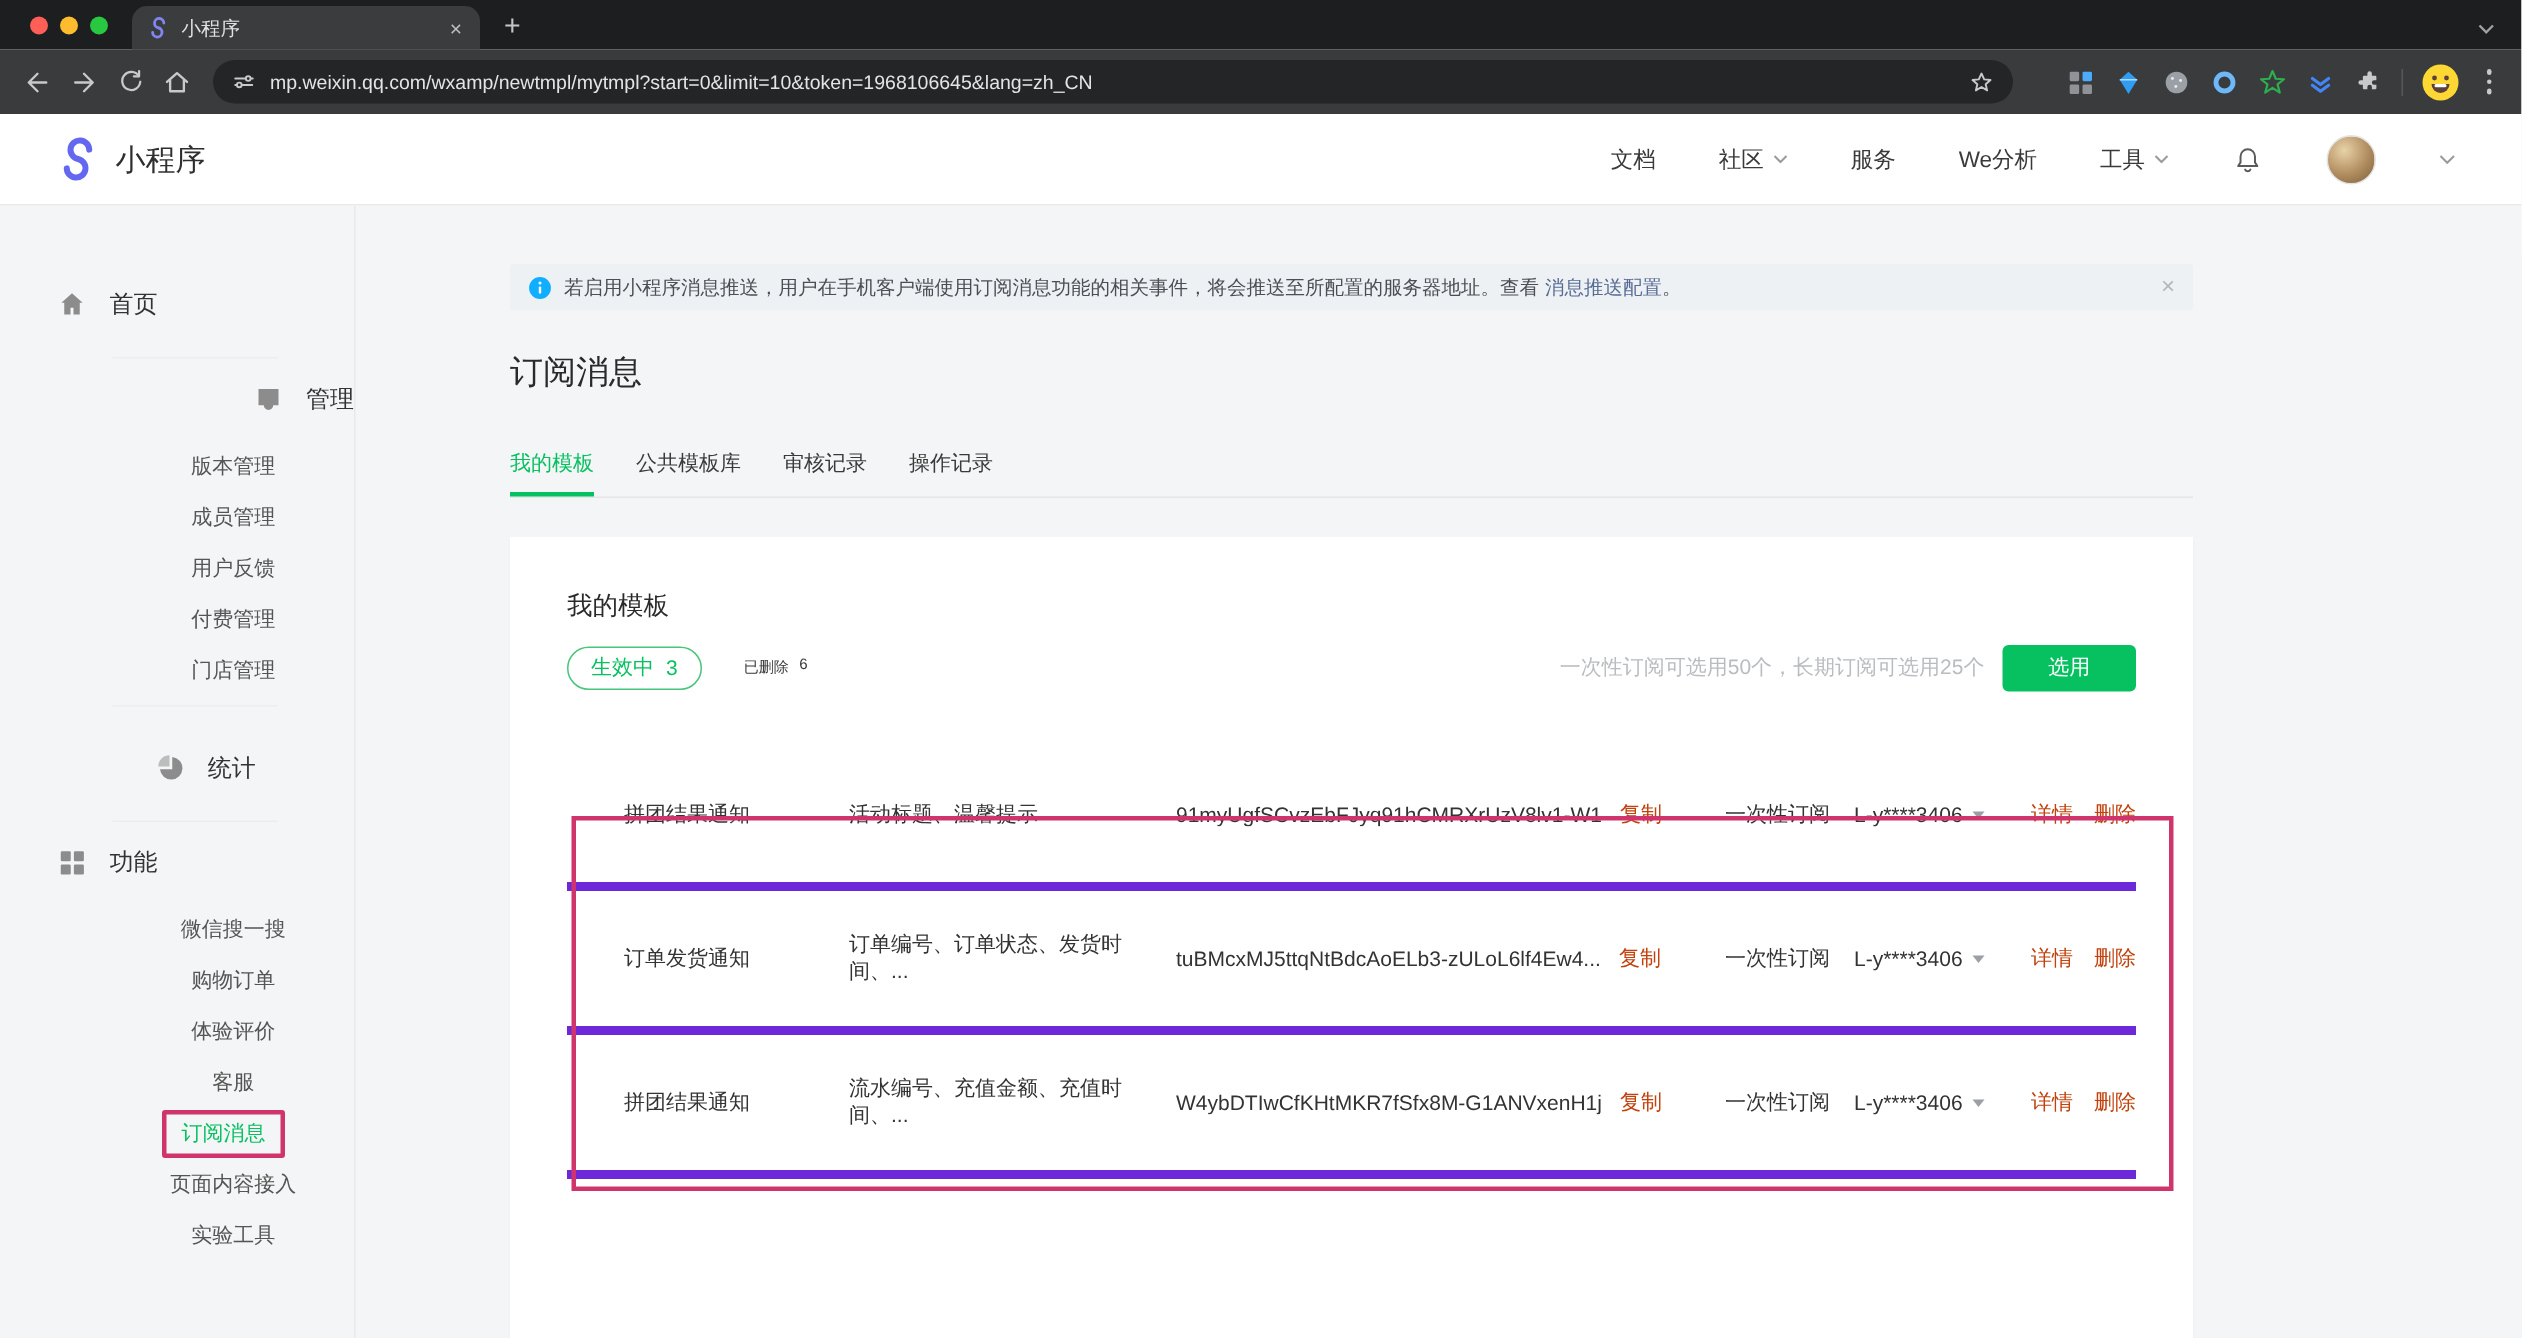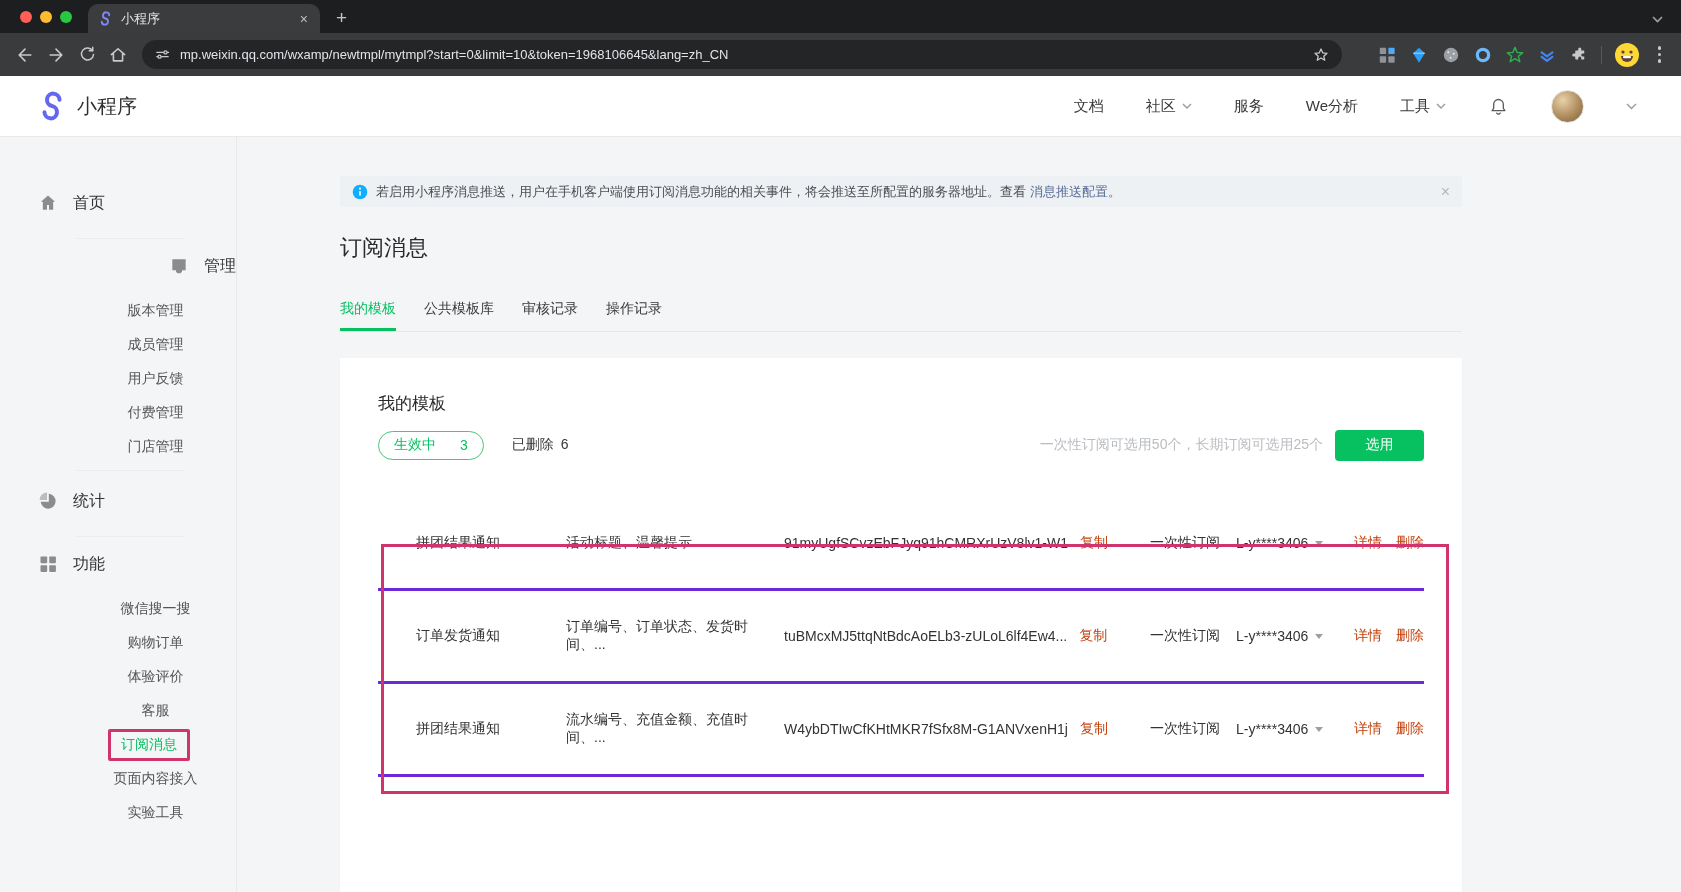--- a/index.html
+++ b/index.html
@@ -43,49 +43,49 @@
   
   .bodyarea{display:flex;height:755px;}
   .sidebar{width:237px;box-sizing:border-box;border-right:1px solid #e9e9e9;padding-top:54px;flex:0 0 auto;}
   .side-sec{display:flex;align-items:center;gap:15px;padding-left:38px;height:24px;font-size:16px;color:#333;cursor:pointer;}
   .side-div{height:1px;width:110px;margin-left:75px;background:#ededed;}
   .sec-home{margin-bottom:23px;}
   .sec-manage{margin-top:15px;justify-content:flex-end;}
   .side-sub{list-style:none;margin:21px 0 0;padding:0 0 0 75px;}
   .side-sub.manage{margin-bottom:11px;}
   .side-sub li{height:24px;margin-bottom:10px;display:flex;align-items:center;font-size:14px;color:#555;cursor:pointer;justify-content:center;}
-  .sec-stats{margin-top:18px;margin-bottom:23px;}
+  .sec-stats{margin-top:29px;margin-bottom:23px;justify-content:center;}
   .sec-features{margin-top:15px;}
   .side-active{color:#07c160;}
   .side-annot{display:inline-flex;align-items:center;border:3px solid #d0346c;border-radius:2px;padding:4px 10px;margin-left:-13px;}
 
   .content{flex:1;padding-left:103px;}
   .content-inner{width:1122px;display:flex;flex-direction:column;height:100%;}
 
   .banner{margin-top:39px;height:31px;background:#eef1f4;border-radius:2px;display:flex;align-items:center;padding:0 12px;font-size:13px;color:#4a4f55;flex:0 0 auto;}
   .banner-icon{margin-right:8px;display:flex;}
   .banner-link{color:#576b95;margin-left:4px;cursor:pointer;}
   .banner-close{margin-left:auto;color:#b4b7ba;font-size:16px;line-height:1;cursor:pointer;}
 
   .page-title{margin-top:26px;font-size:22px;color:#2a2a2a;font-weight:500;}
   .tabs{margin-top:22px;border-bottom:1px solid #e6e6e6;display:flex;gap:28px;}
   .ptab{padding-bottom:10px;font-size:14px;color:#3a3a3a;border-bottom:3px solid transparent;cursor:pointer;}
   .ptab.active{color:#07c160;border-bottom-color:#07c160;}
 
   .card{margin-top:26px;background:#fff;flex:1;padding:34px 38px 0;position:relative;box-shadow:0 1px 2px rgba(0,0,0,0.03);}
   .card-heading{font-size:17px;color:#2a2a2a;font-weight:500;height:24px;line-height:24px;}
   .filters{margin-top:14px;display:flex;align-items:center;height:31px;}
-  .pill{border:1px solid #49c57c;color:#07c160;border-radius:16px;height:29px;box-sizing:border-box;display:flex;align-items:center;gap:24px;padding:0 15px;font-size:14px;cursor:pointer;}
-  .filter-del{margin-left:28px;font-size:14px;color:#383838;display:flex;gap:7px;cursor:pointer;}
+  .pill{border:1px solid #49c57c;color:#07c160;border-radius:16px;height:29px;box-sizing:border-box;display:flex;align-items:center;gap:8px;padding:0 15px;font-size:14px;cursor:pointer;}
+  .filter-del{margin-left:28px;font-size:10px;color:#383838;display:flex;gap:7px;cursor:pointer;}
   .quota{margin-left:auto;color:#b9bcc0;font-size:14px;}
   .select-btn{margin-left:12px;width:89px;height:31px;background:#07c160;color:#fff;border:none;border-radius:4px;font-size:14px;cursor:pointer;font-family:inherit;}
 
   .table{margin-top:37px;}
   .thead{height:39px;background:#f6f8f9;display:flex;align-items:center;font-size:13px;color:#9a9ea6;}
-  .trow{height:90px;display:flex;align-items:center;font-size:14px;color:#333;border-bottom:3px solid #6d28d9;}
+  .trow{height:90px;display:flex;align-items:center;font-size:14px;color:#333;border-bottom:6px solid #6d28d9;}
   .c1{flex:0 0 188px;padding-left:38px;box-sizing:border-box;}
   .c2{flex:0 0 218px;}
   .c3{flex:0 0 366px;display:flex;align-items:center;gap:12px;min-width:0;}
   .tid{max-width:284px;overflow:hidden;white-space:nowrap;}
   .c4{flex:0 0 86px;}
   .c5{flex:1;display:flex;align-items:center;gap:7px;}
   .c6{flex:0 0 auto;display:flex;gap:14px;}
   .link{color:#c2410c;cursor:pointer;white-space:nowrap;}
   .caret{width:0;height:0;border-left:4.5px solid transparent;border-right:4.5px solid transparent;border-top:5.5px solid #9aa0a6;margin-top:2px;cursor:pointer;}
   .table-annot{position:absolute;left:41px;top:186px;width:1062px;height:244px;border:3px solid #d0346c;pointer-events:none;}

